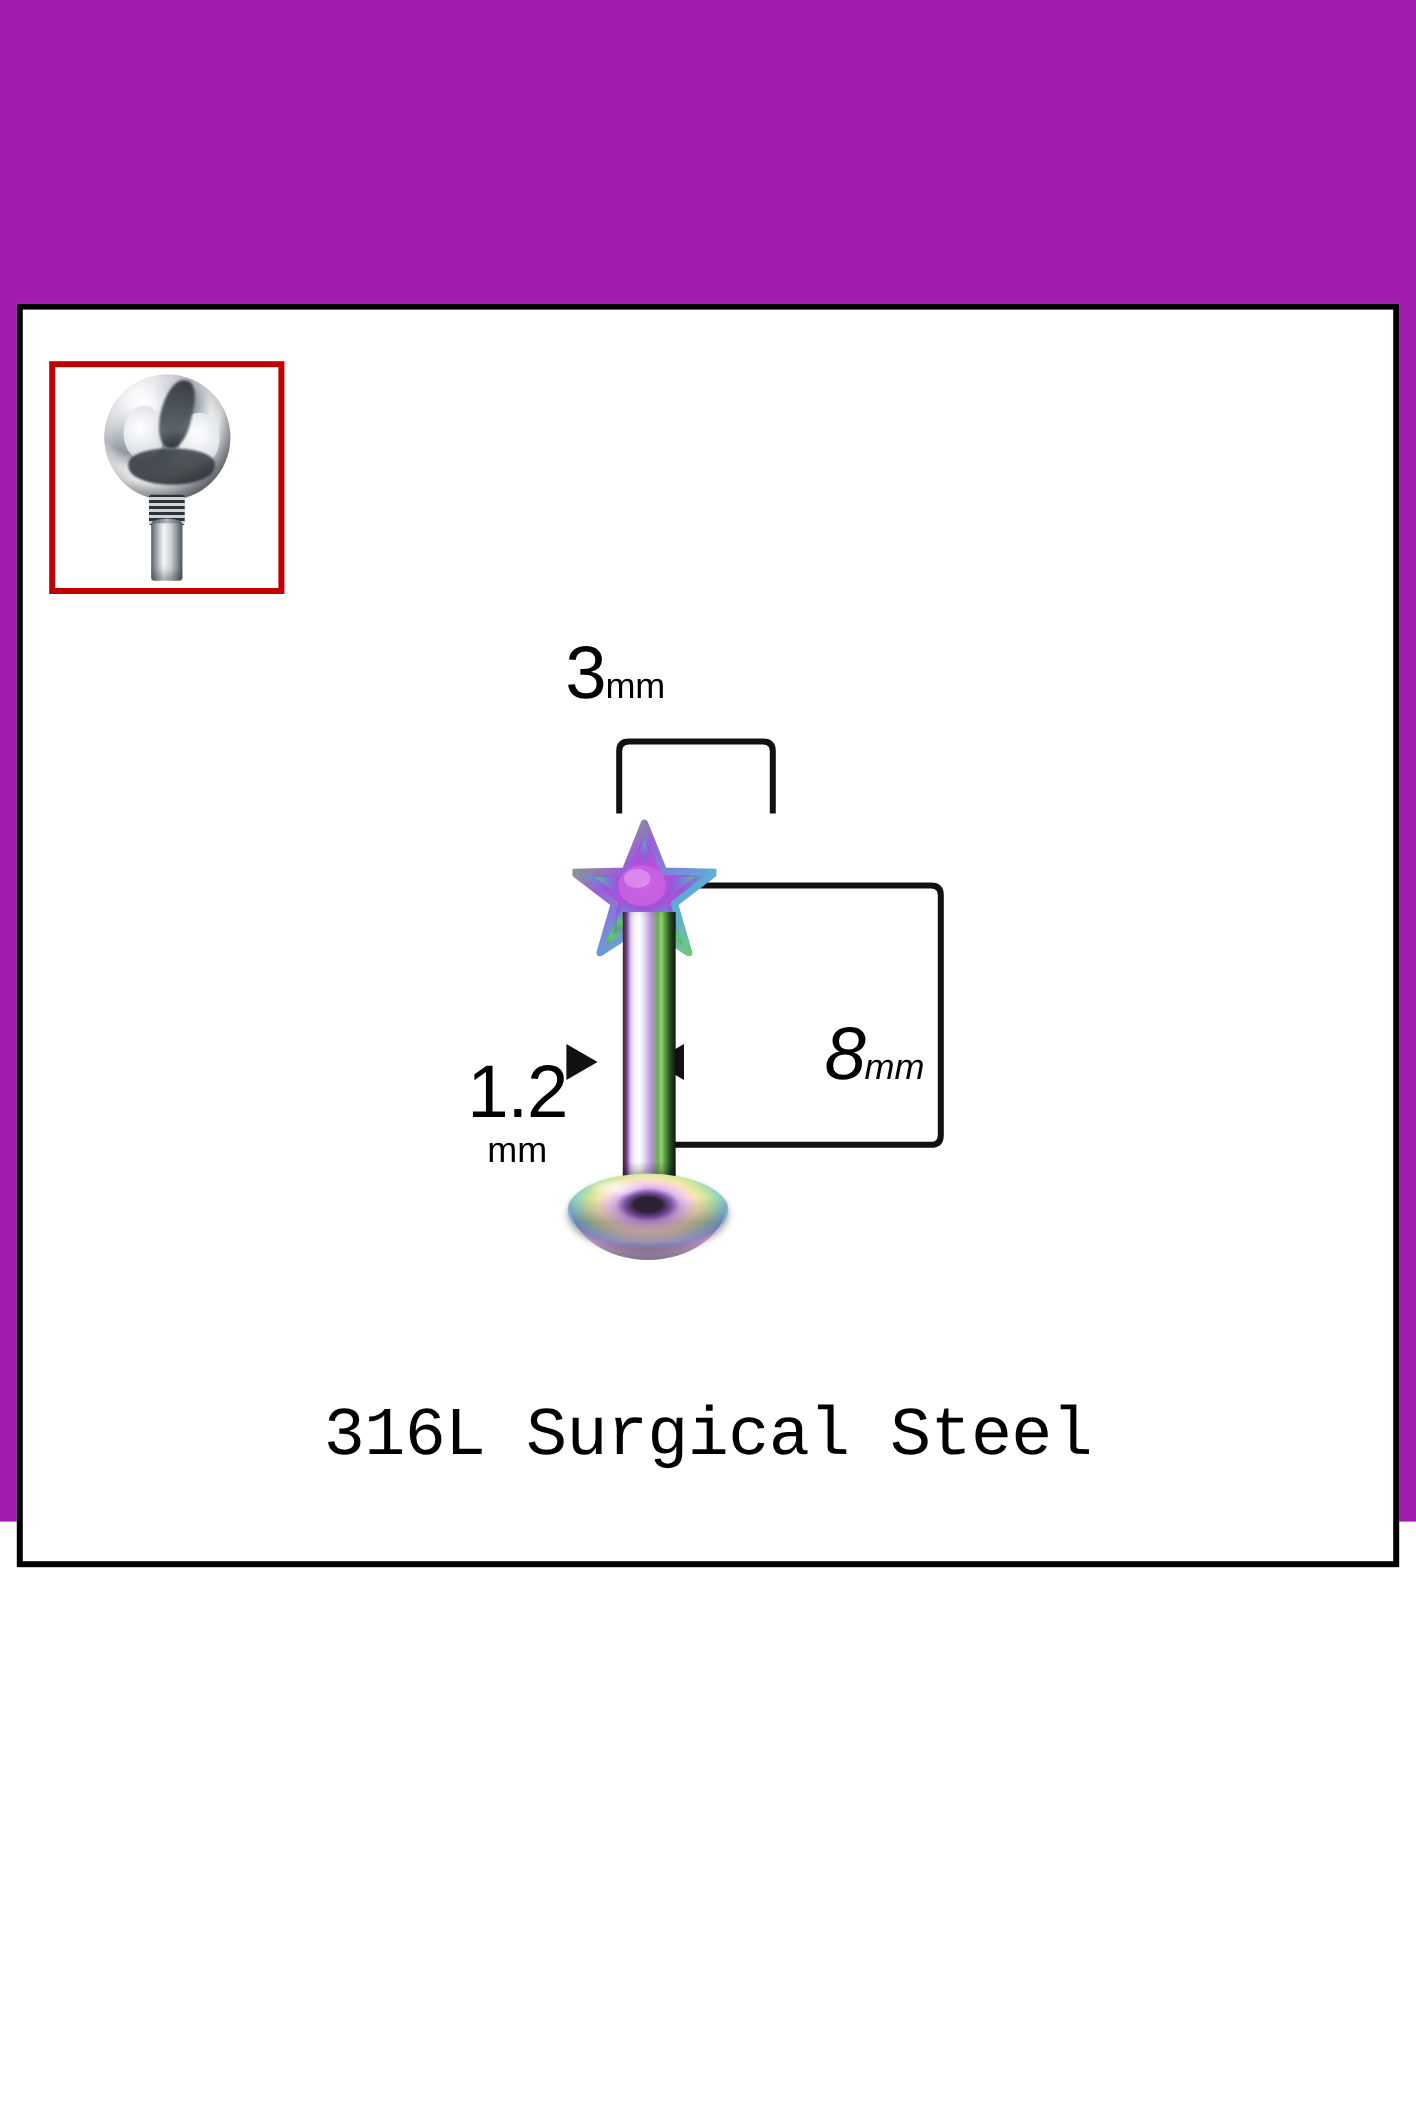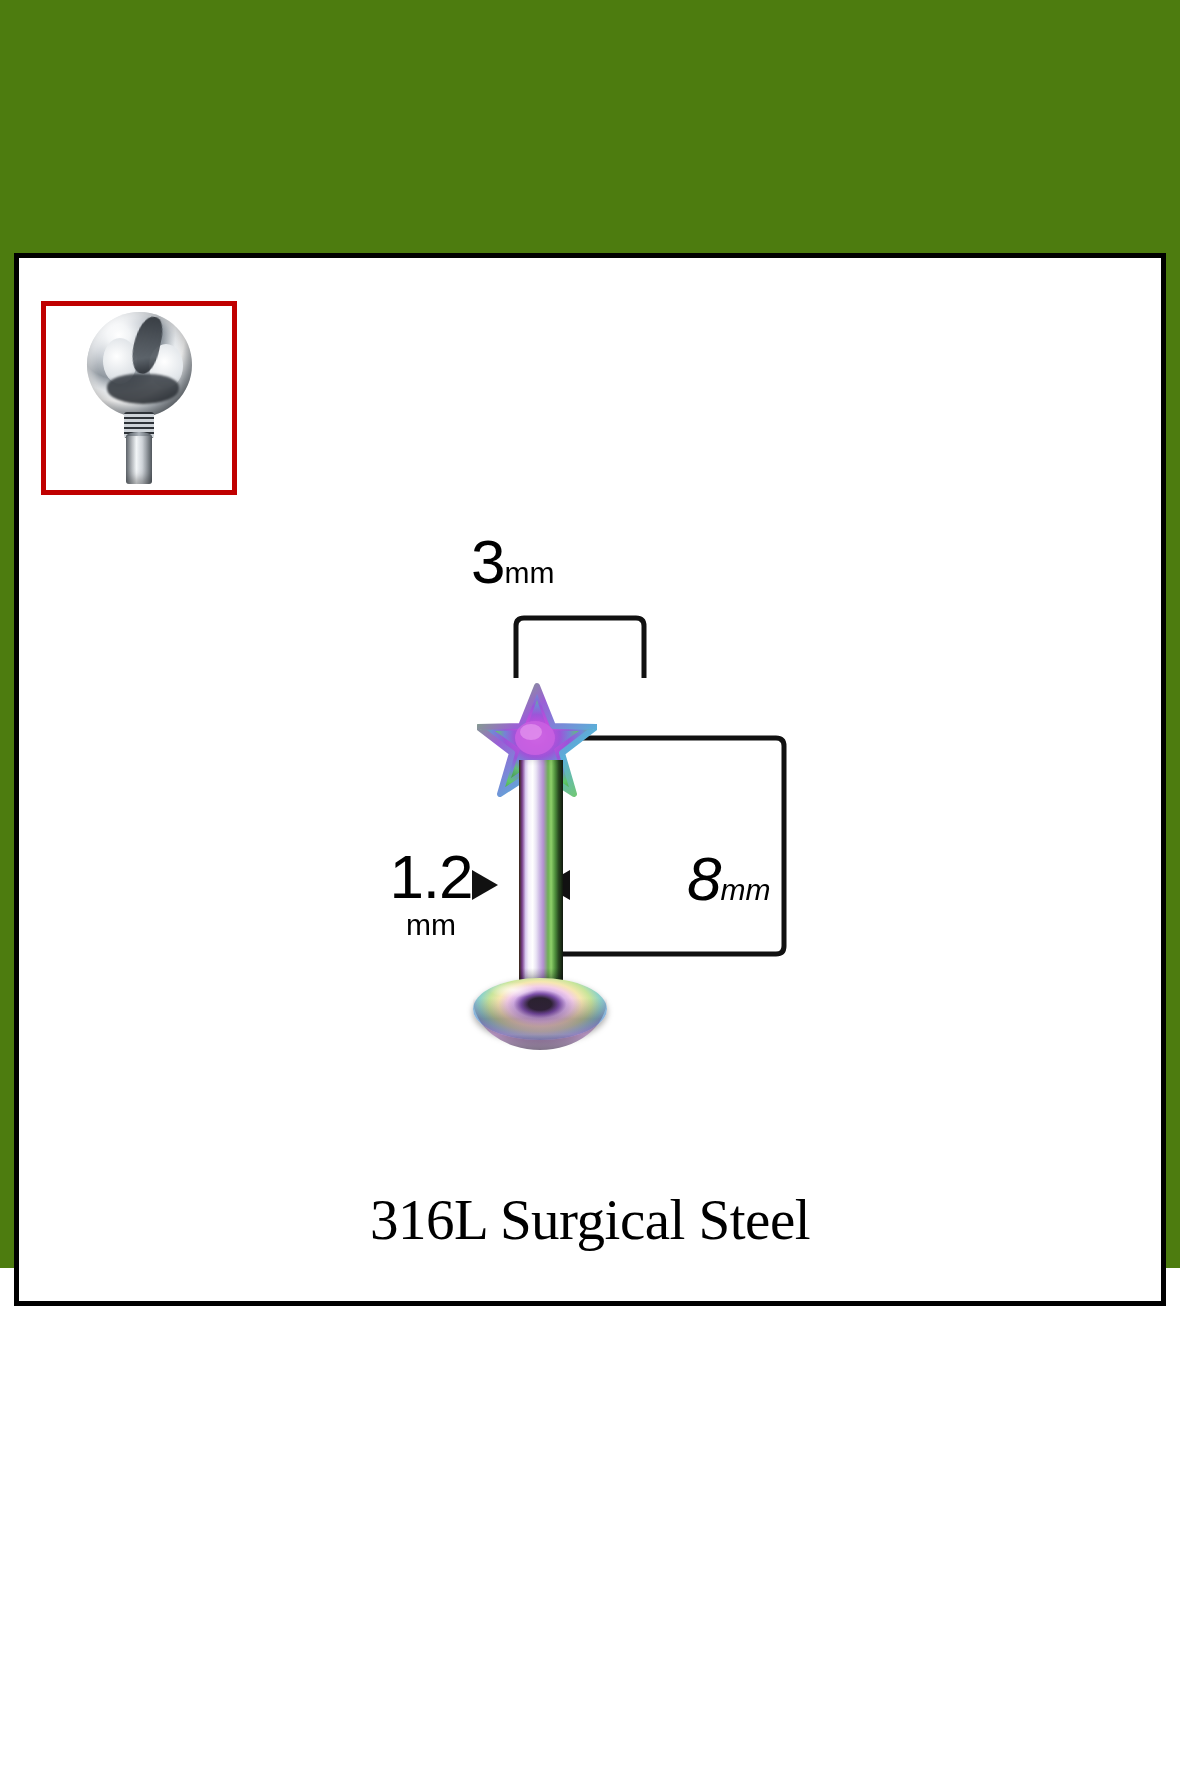--- a/index.html
+++ b/index.html
@@ -1,18 +1,18 @@
 <!DOCTYPE html>
 <html><head>
 <meta charset="utf-8">
 <style>
   html,body{margin:0;padding:0;background:#ffffff;}
   body{width:1180px;height:1770px;font-family:"Liberation Sans",sans-serif;overflow:hidden;}
 
-  .page{position:relative;width:1180px;height:1268px;background:#4d7c0f;}
+  .page{position:relative;width:1180px;height:1268px;background:#a21caf;}
 
   
   .frame{
     position:absolute;left:14px;top:253px;width:1152px;height:1053px;
     border:5px solid #000000;background:#ffffff;box-sizing:border-box;
   }
 
   
   .inset{
     position:absolute;left:22px;top:43px;width:196px;height:194px;
@@ -60,21 +60,21 @@
   }
   .post-top{
     position:absolute;left:52px;top:120px;width:26px;height:9px;border-radius:50%;
     background:linear-gradient(90deg,#4e555c,#aeb5bc 50%,#4e555c);
   }
 
   
   .dim{position:absolute;color:#000000;font-family:"Liberation Sans",sans-serif;line-height:1;}
   .dim .num{font-size:62px;font-weight:400;letter-spacing:-1px;}
   .dim .unit{font-size:30px;font-weight:400;}
-  .dim.stack{text-align:center;}
+  .dim.stack{text-align:center;margin-top:34px;}
   .dim.stack .unit{display:block;margin-top:2px;font-size:30px;}
 
   #label-3mm{left:452px;top:273px;}
   #label-8mm{left:668px;top:590px;font-style:italic;}
   #label-12mm{left:360px;top:588px;width:104px;}
 
   
   .overlay{position:absolute;left:0;top:0;width:100%;height:100%;pointer-events:none;}
 
   
@@ -126,22 +126,22 @@
     position:absolute;left:24px;top:316px;width:134px;height:52px;border-radius:0 0 50% 50%/0 0 100% 100%;
     background:linear-gradient(180deg,rgba(0,0,0,0) 0%,rgba(60,30,80,.35) 40%,rgba(150,90,170,.55) 70%,rgba(40,20,55,.6) 100%);
   }
   .disc-hi{
     position:absolute;left:40px;top:300px;width:48px;height:16px;border-radius:50%;
     background:radial-gradient(ellipse at 50% 50%,rgba(255,255,255,.75),rgba(255,255,255,0) 70%);
   }
 
   
   #material-text{
-    position:absolute;left:0;right:0;top:929px;text-align:center;
-    font-size:57px;color:#000000;font-family:Liberation Serif, serif;
+    position:absolute;left:0;right:0;top:908px;text-align:center;
+    font-size:57px;color:#000000;font-family:Liberation Mono, monospace;
     letter-spacing:-.5px;
   }
 </style>
 </head>
 <body>
 
 <div class="page">
 
   <div class="frame">
 

